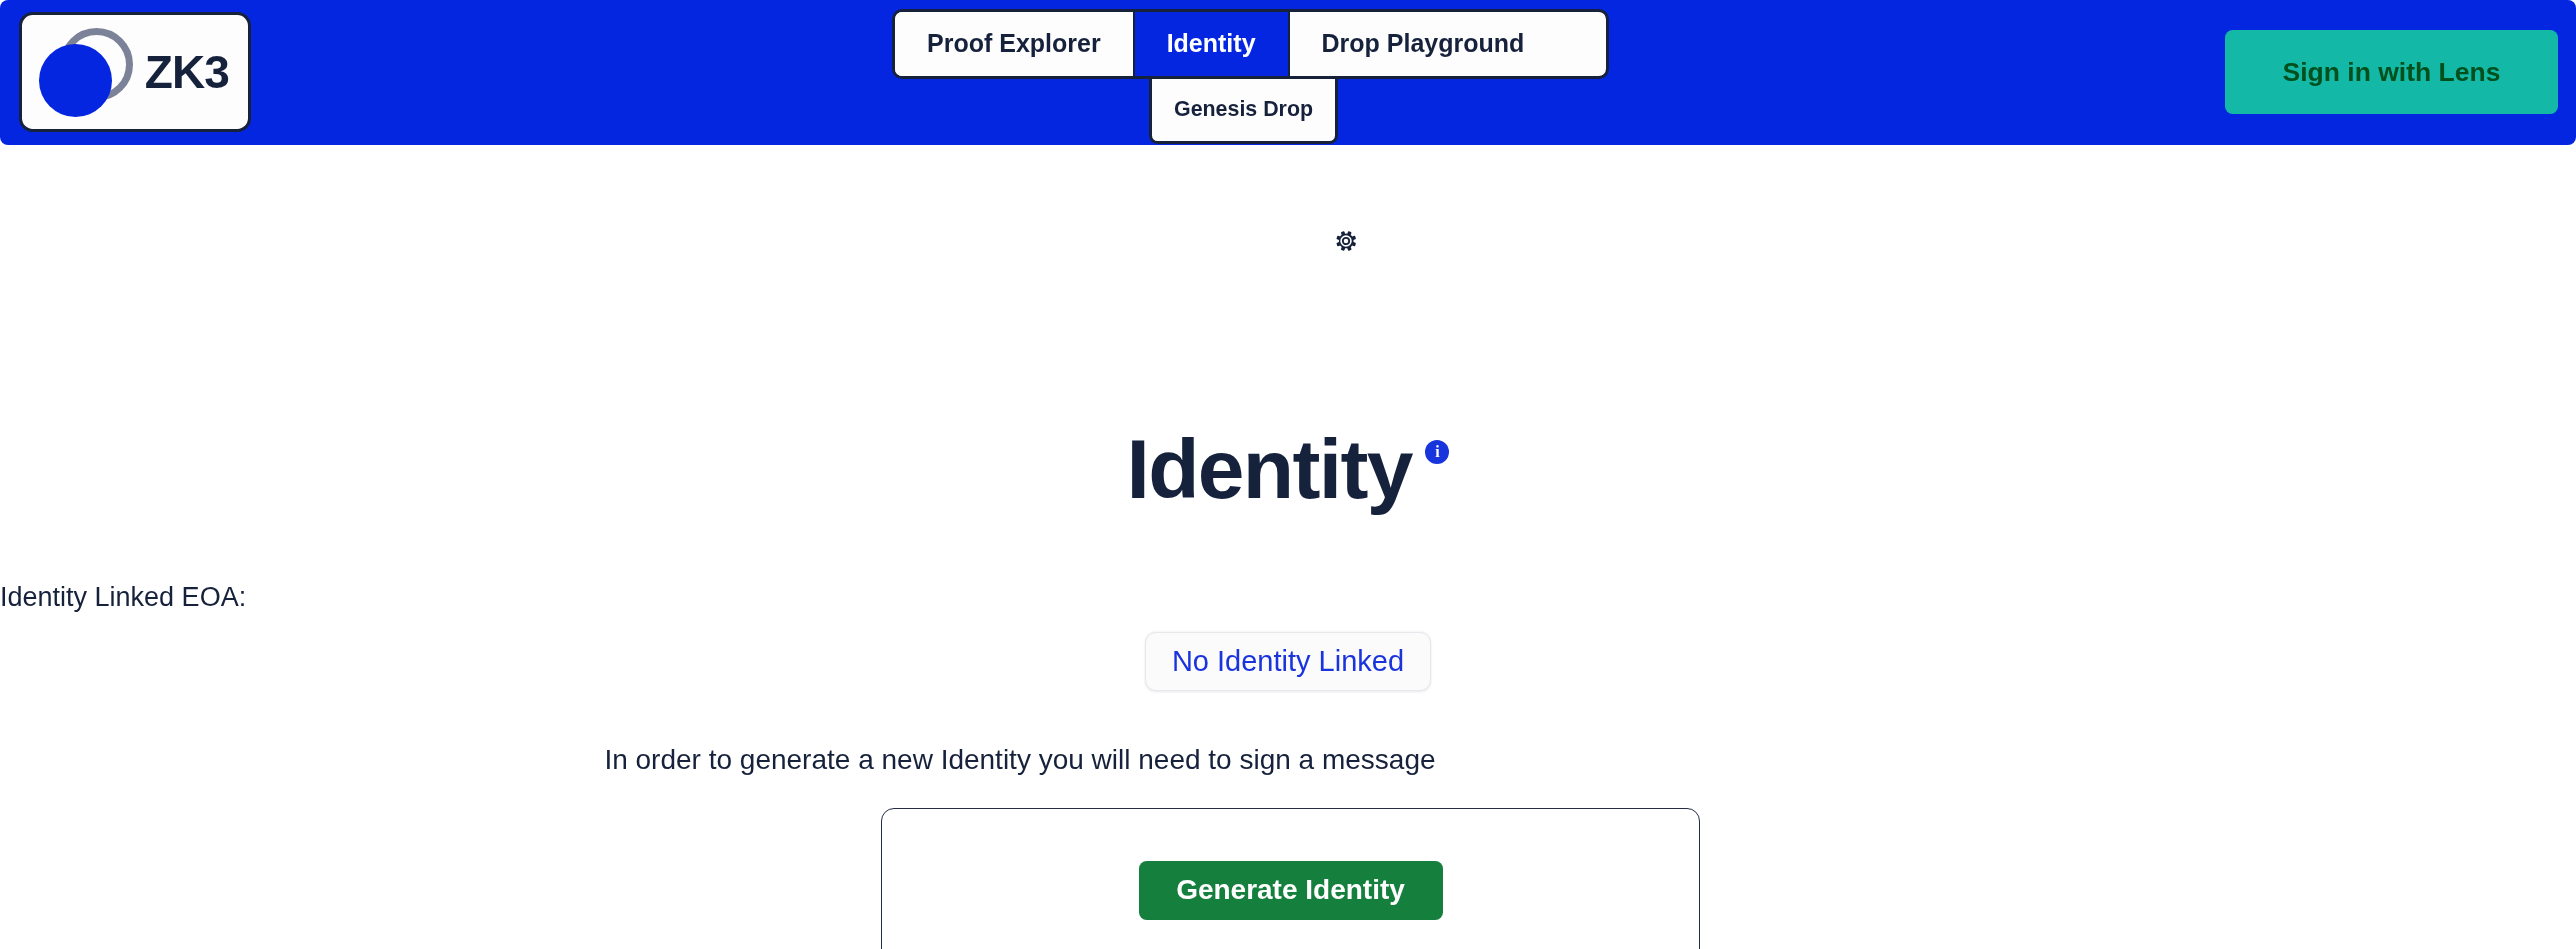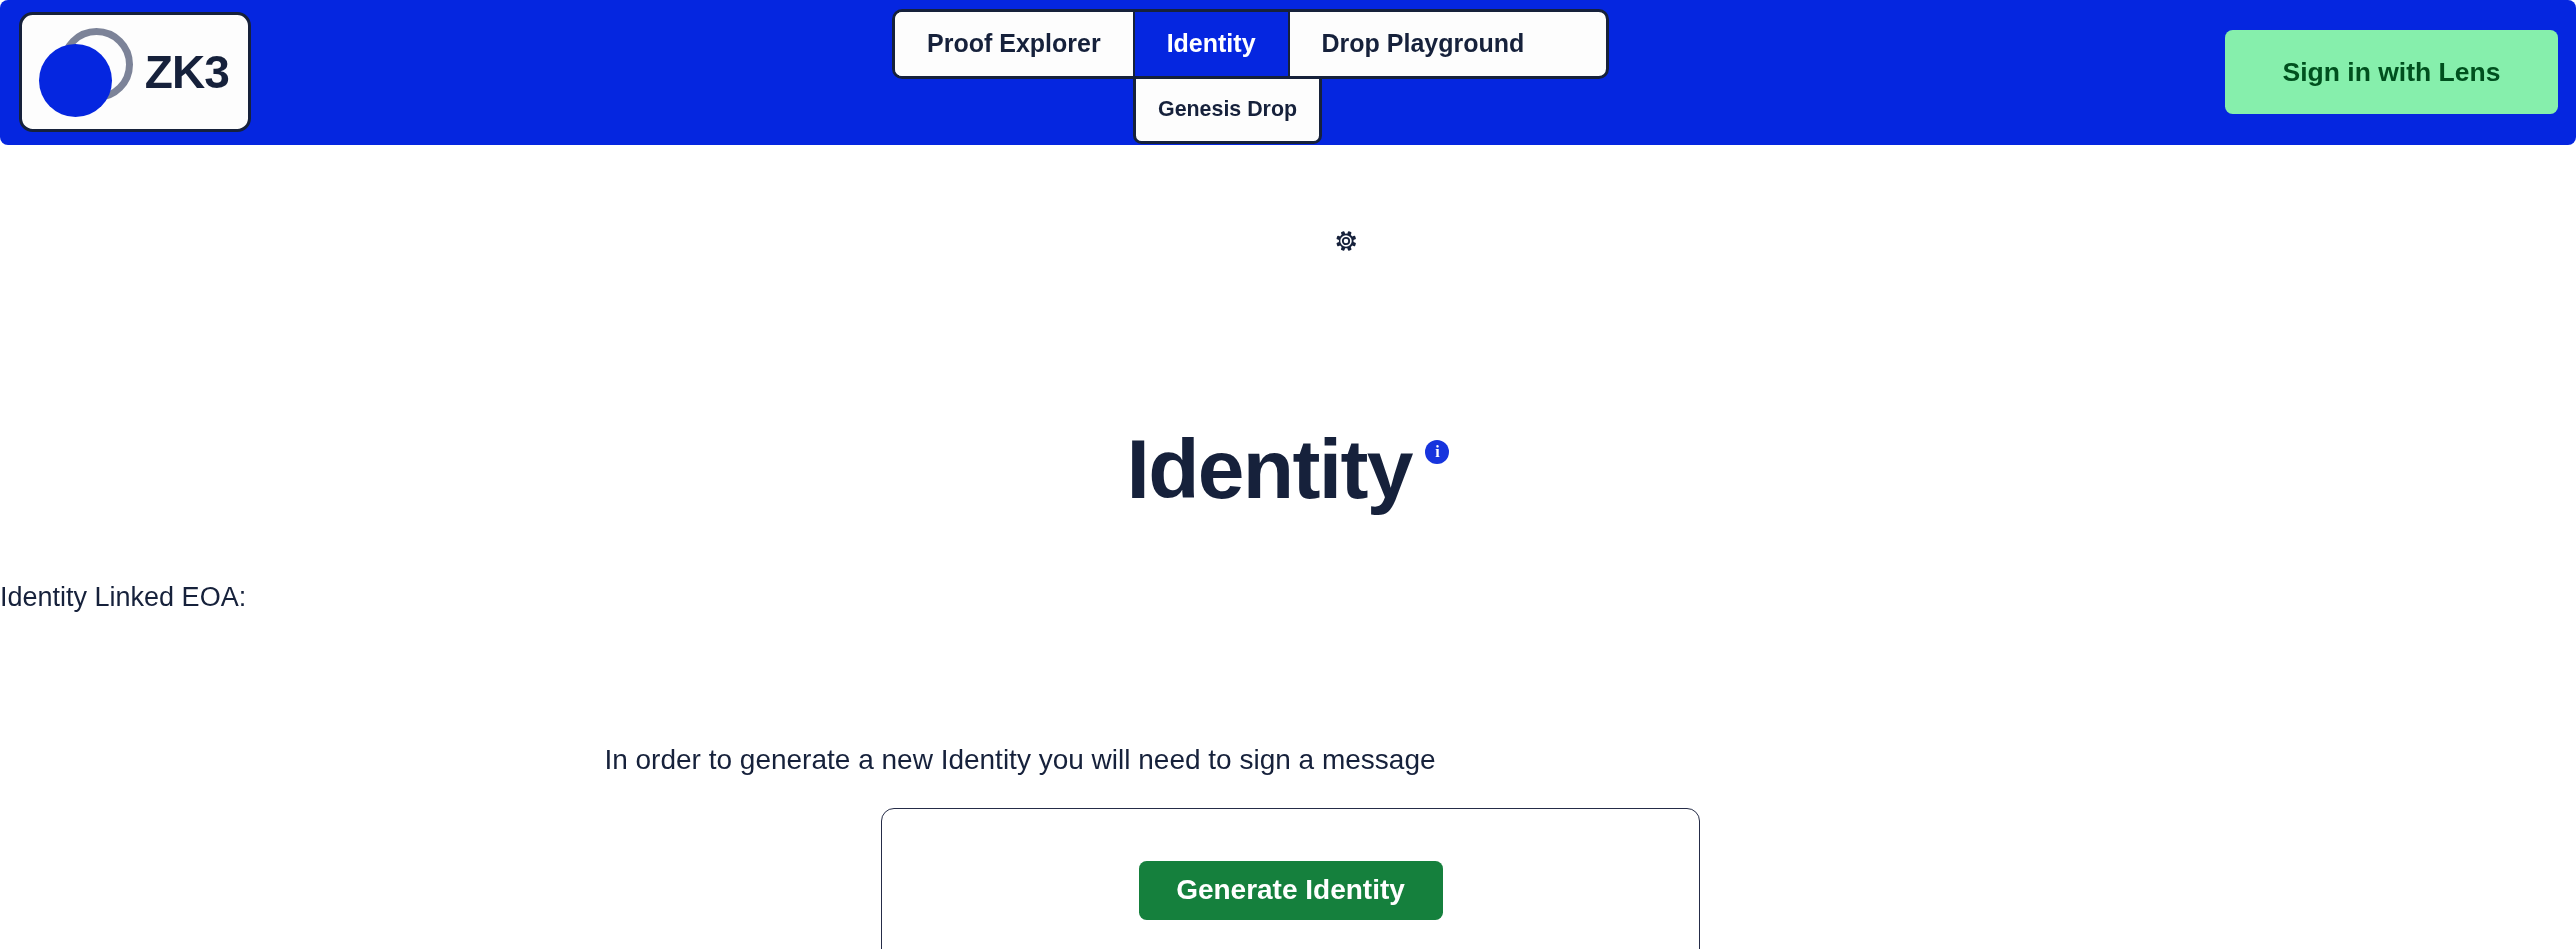--- a/index.html
+++ b/index.html
@@ -106,21 +106,21 @@
   }
   .nav-tab + .nav-tab {
     border-left: 2.6px solid #16213b;
   }
   .nav-tab.active {
     background: #0526e0;
     color: #ffffff;
   }
   .nav-sub {
     position: absolute;
-    left: 241px;
+    left: 257px;
     top: 67px;
     background: #fdfdfd;
     border: 3.4px solid #16213b;
     border-radius: 0 0 8.5px 8.5px;
     height: 68px;
     display: flex;
     align-items: center;
     justify-content: center;
     padding: 0 22px;
     box-sizing: border-box;
@@ -130,21 +130,21 @@
     white-space: nowrap;
   }
 
   
   .lens-btn {
     position: absolute;
     left: 2225px;
     top: 30px;
     width: 333px;
     height: 84px;
-    background: #86efac;
+    background: #14b8a6;
     border: none;
     border-radius: 7.7px;
     font-family: "Liberation Sans", sans-serif;
     font-size: 26.5px;
     font-weight: bold;
     color: #00501e;
     cursor: pointer;
     display: flex;
     align-items: center;
     justify-content: center;
@@ -321,20 +321,23 @@
     </button>
   </div>
 
   <div class="title-row">
     <div class="page-title">Identity</div>
     <div class="info-badge">i</div>
   </div>
 
   <div class="eoa-label">Identity Linked EOA:</div>
 
+  <div class="eoa-chip-row">
+    <div class="eoa-chip">No Identity Linked</div>
+  </div>
 
   <div class="hint-text">In order to generate a new Identity you will need to sign a message</div>
 
   <div class="gen-card">
     <button class="gen-btn">Generate Identity</button>
   </div>
 
 </div>
 
 

